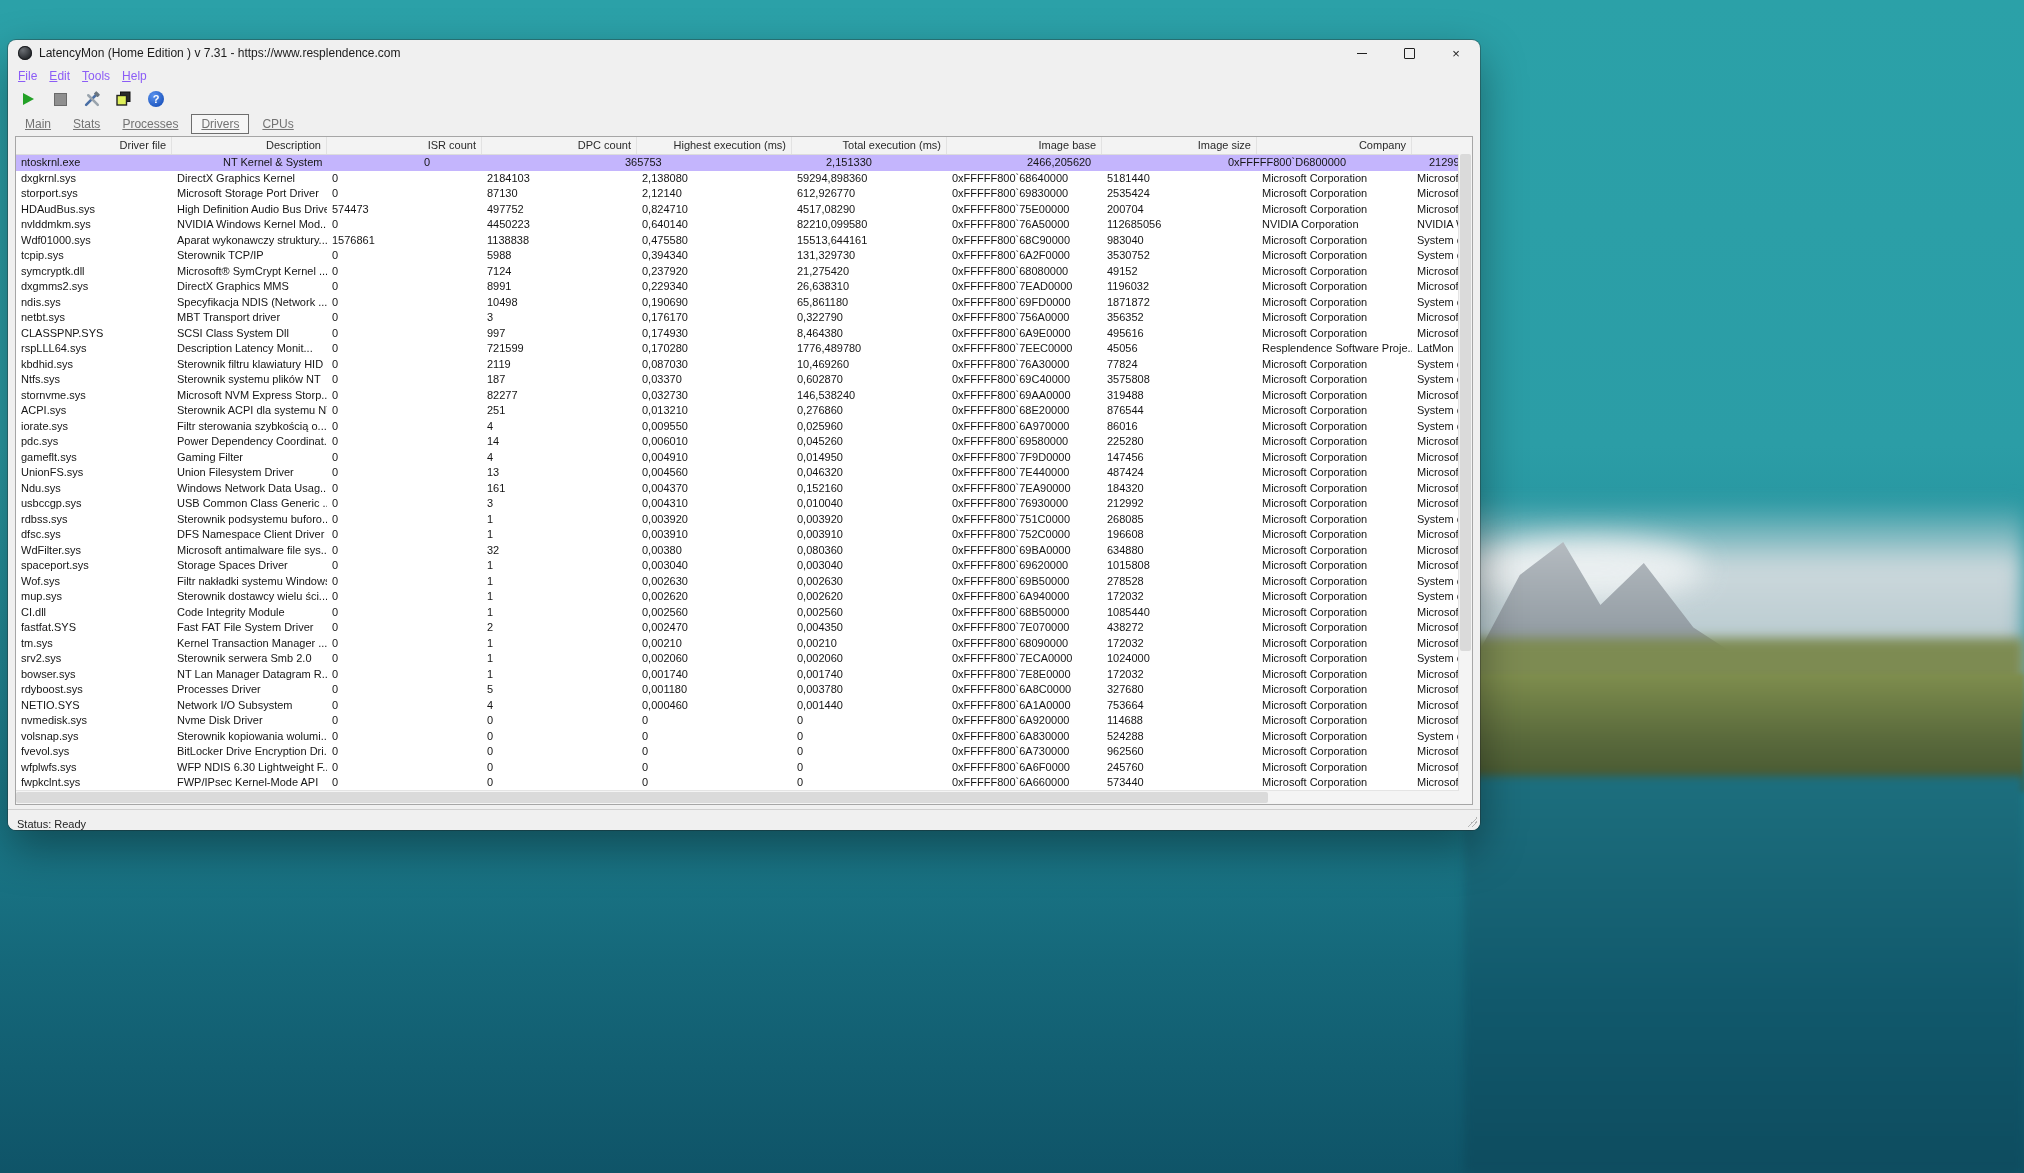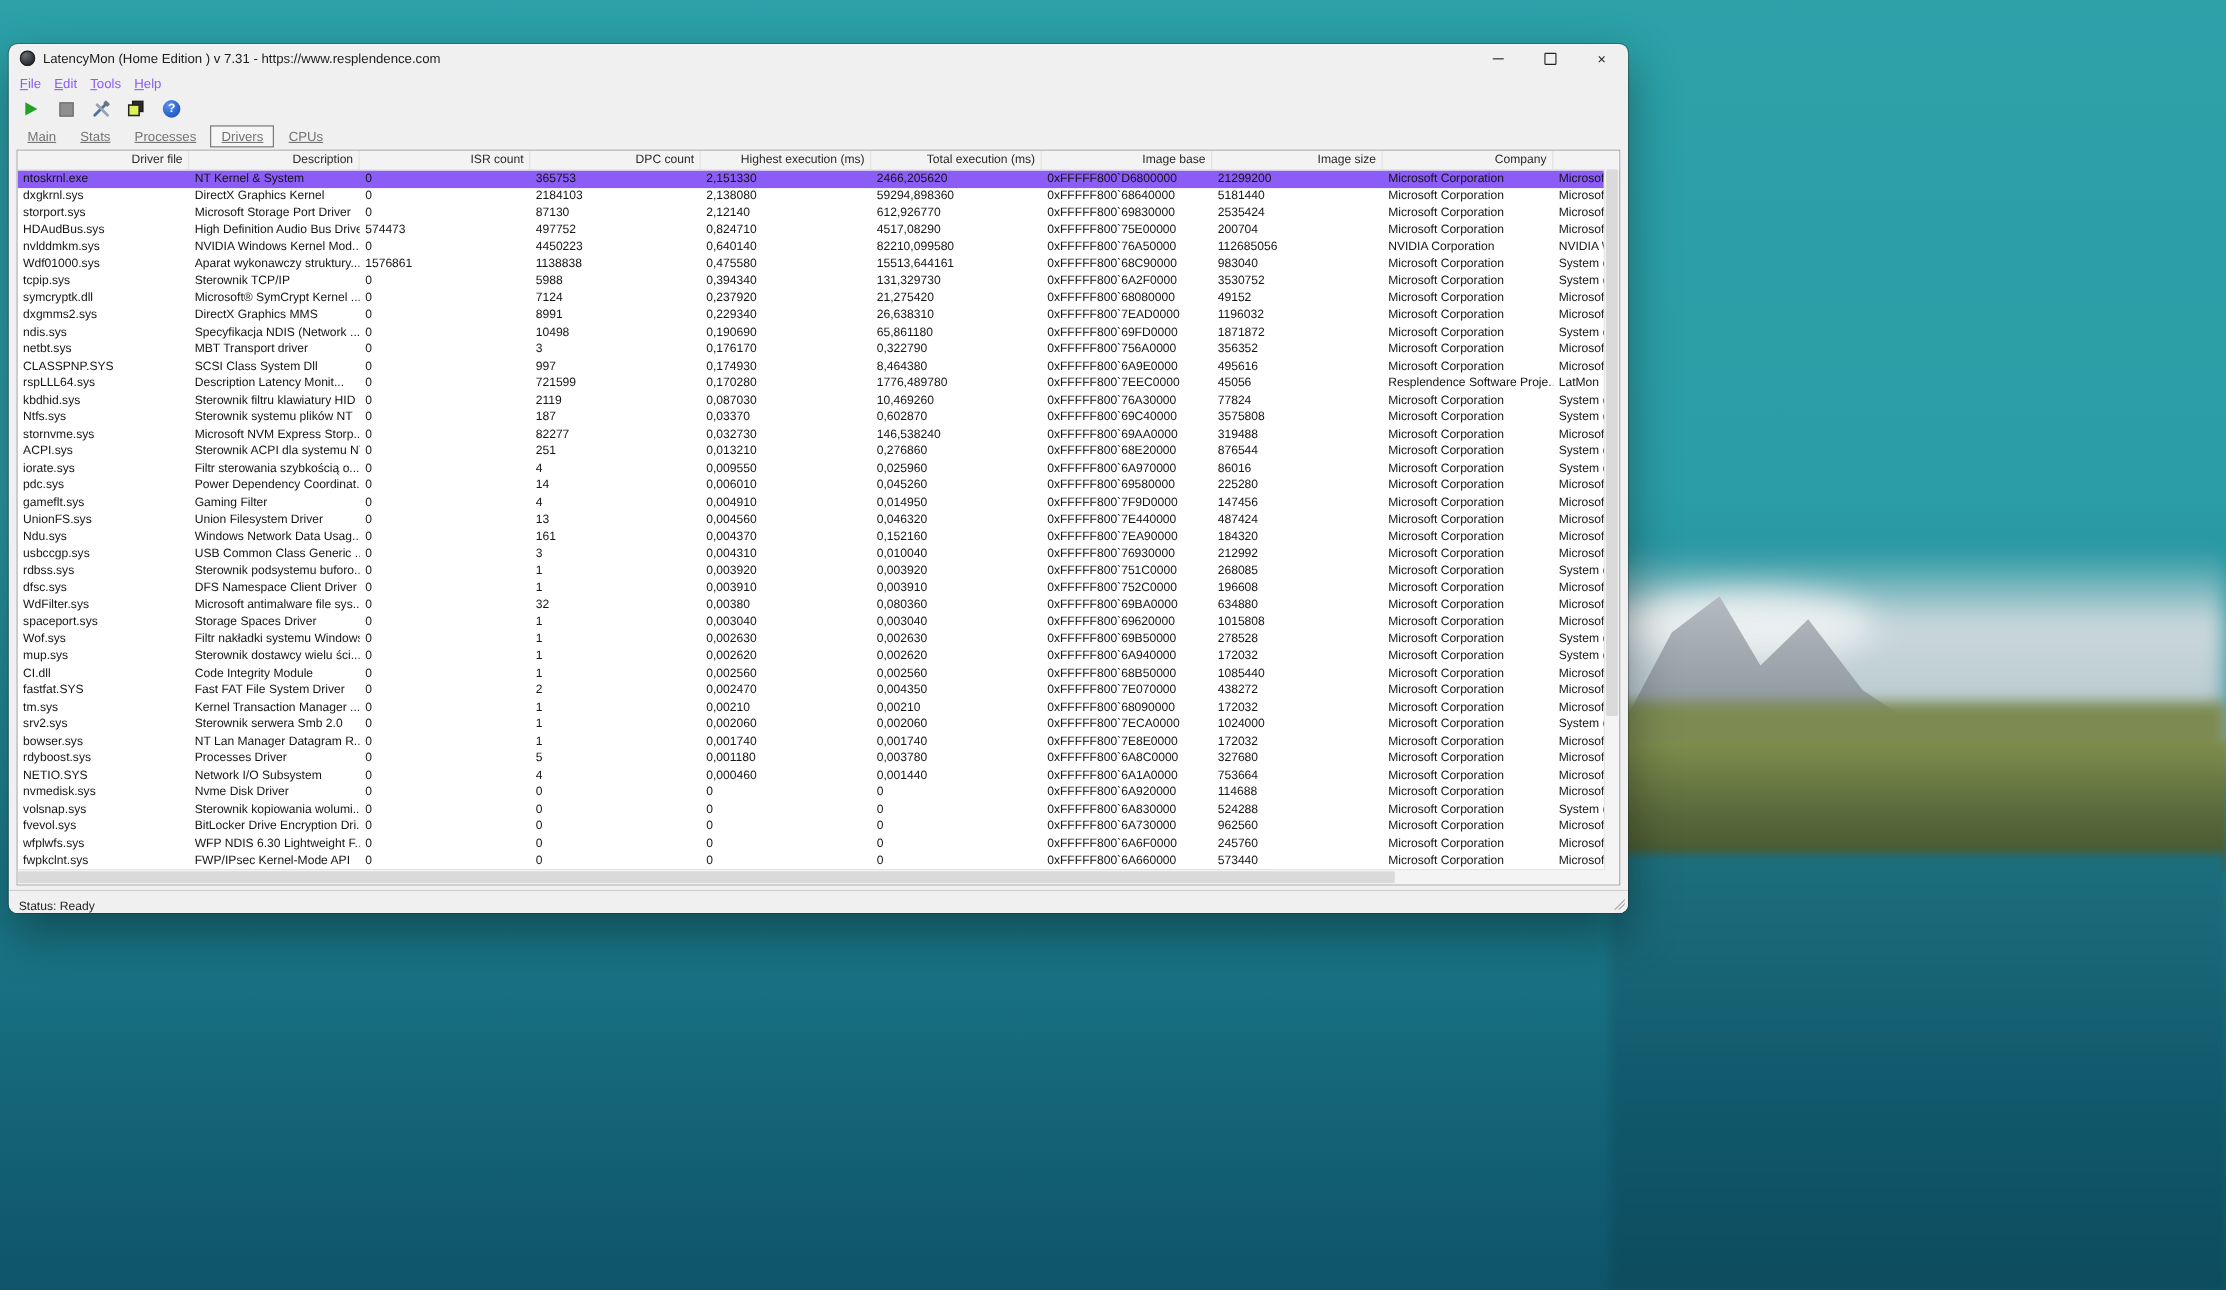--- a/index.html
+++ b/index.html
@@ -48,21 +48,21 @@
   .tabstrip{height:24px;flex:0 0 auto;display:flex;align-items:center;padding:0 8px;gap:4px;font-size:12px;color:#737373;}
   .tab{padding:2px 9px;text-decoration:underline;white-space:nowrap;}
   .tab.selected{border:1px solid #6e6e6e;background:#f6f6f6;}
 
   
   .tablewrap{flex:1 1 auto;margin:0 7px;border:1px solid #a6a6a6;background:#fff;display:flex;flex-direction:column;position:relative;overflow:hidden;min-height:0;}
   .thead{height:17px;flex:0 0 auto;display:flex;background:#f3f3f3;border-bottom:1px solid #dcdcdc;width:1570px;}
   .thead .cell{font-size:11px;color:#2a2a2a;border-right:1px solid #e2e2e2;line-height:17px;text-align:right;}
   .tbody{flex:1 1 auto;overflow:hidden;min-height:0;}
   .row{display:flex;height:15.5px;width:1570px;}
-  .row.selected{background:#8b5cf6;}
+  .row.selected{background:#c4b5fd;gap:46px;}
   .cell{flex:0 0 auto;padding:0 5px;font-size:11px;color:#151515;white-space:nowrap;overflow:hidden;line-height:15.5px;box-sizing:border-box;}
   .col0{width:156px}.col1{width:155px}.col2{width:155px}.col3{width:155px}.col4{width:155px}
   .col5{width:155px}.col6{width:155px}.col7{width:155px}.col8{width:155px}.col9{width:155px}
 
   .vscroll{position:absolute;top:17px;right:0;bottom:13px;width:13px;background:#f4f4f4;border-left:1px solid #e4e4e4;}
   .vthumb{position:absolute;top:0;left:1px;right:1px;height:78%;background:#dadada;border-radius:2px;}
   .hscroll{height:13px;flex:0 0 auto;background:#f4f4f4;border-top:1px solid #e4e4e4;position:relative;}
   .hthumb{position:absolute;left:0;top:1px;bottom:1px;width:86%;background:#dadada;border-radius:2px;}
 
   .statusbar{height:20px;flex:0 0 auto;margin-top:4px;border-top:1px solid #cfcfcf;background:#f0f0f0;

